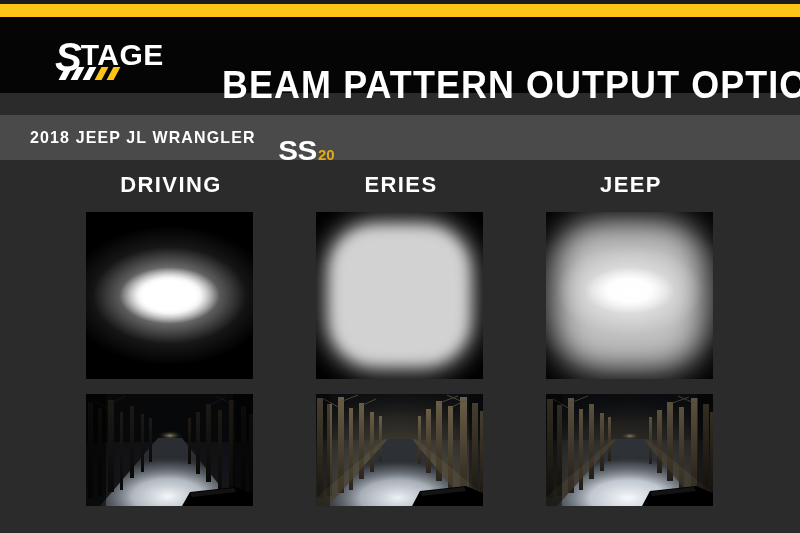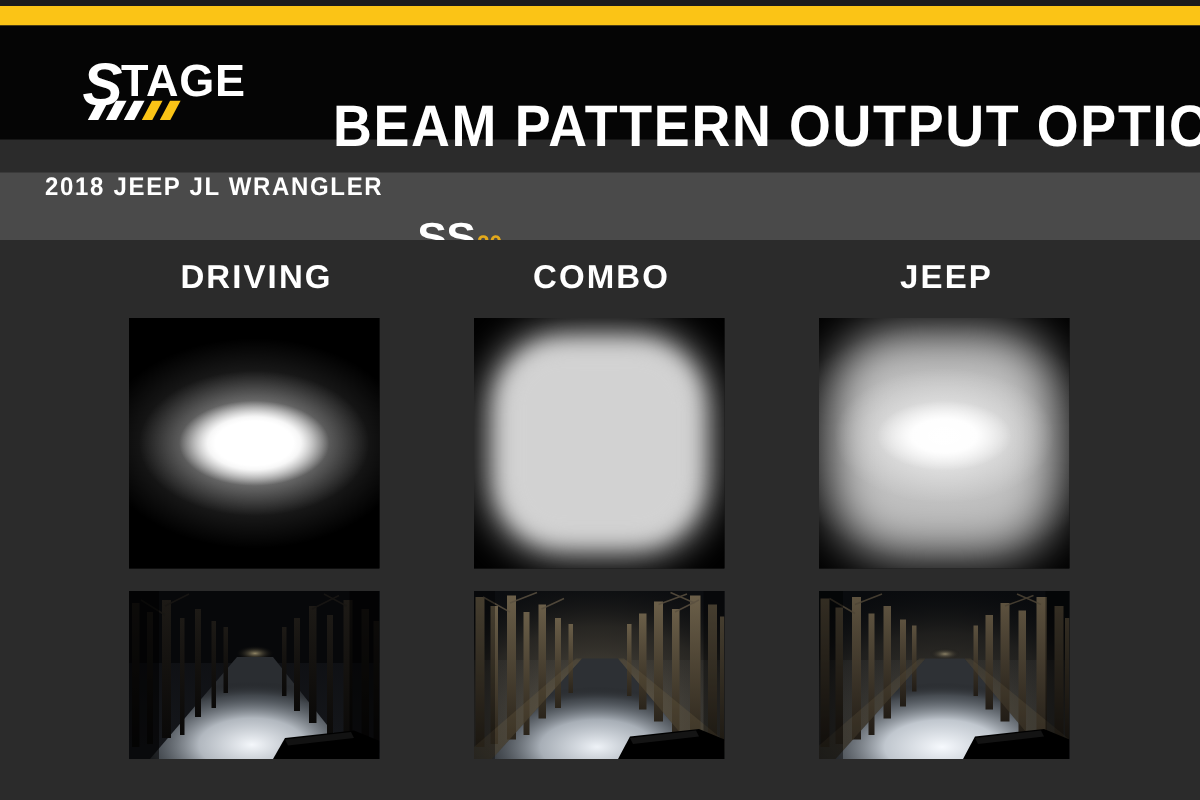--- a/index.html
+++ b/index.html
@@ -68,21 +68,21 @@
     white-space:nowrap;
   }
 
   
   #subbar {
     position:absolute; left:0; top:115px; width:800px; height:45px;
     background:#4a4a4a;
   }
   #subbar-inner {
     position:absolute; left:30px; top:0; height:45px;
-    display:flex; gap:10px;
+    display:flex; align-items:center; gap:10px;
     white-space:nowrap;
   }
   #sub-vehicle {
     color:#ffffff;
     font-family:"Liberation Sans Narrow","Liberation Sans", sans-serif;
     font-size:17px; font-weight:bold; letter-spacing:1.2px;
     transform:scaleX(0.94); transform-origin:left center;
   }
   #sub-model { display:flex; align-items:baseline;margin-top:28px; }
   #sub-model-ss {
@@ -280,21 +280,21 @@
         <rect x="0" y="0" width="20" height="112" fill="#000" opacity="0.55"></rect>
         <rect x="147" y="0" width="20" height="112" fill="#000" opacity="0.55"></rect>
 
         <path d="M96 112 L104 98 L150 93 L167 100 L167 112 Z" fill="#000000"></path>
         <path d="M104 99 L148 94 L150 98 L106 103 Z" fill="#121212"></path>
       </svg>
     </div>
   </div>
 
   <div class="col" id="col-1">
-    <div class="col-heading">COMBO</div>
+    <div class="col-heading">ERIES</div>
 
     <div class="beam beam-flood">
       <div class="beam-glow"></div>
     </div>
 
     <div class="photo">
       <svg viewBox="0 0 167 112" preserveAspectRatio="none">
         <defs>
           <linearGradient id="fSky" x1="0" y1="0" x2="0" y2="1">
             <stop offset="0" stop-color="#0d0f12"></stop>

